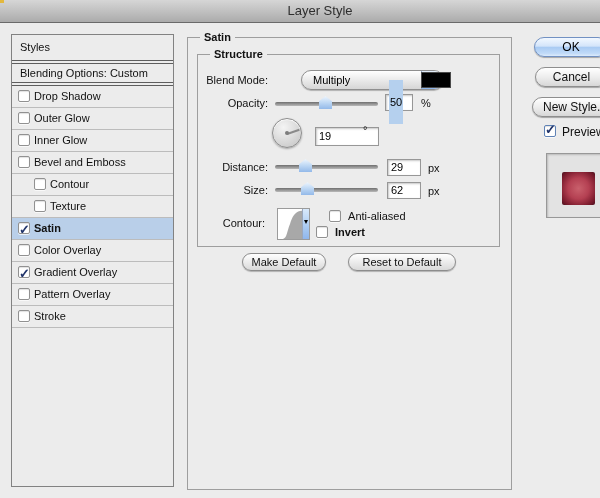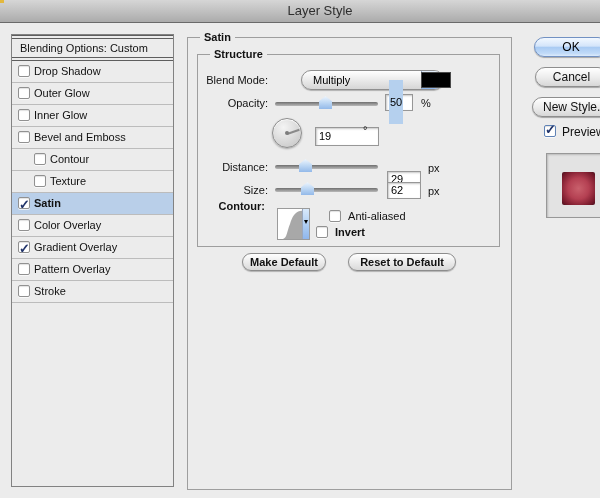--- a/index.html
+++ b/index.html
@@ -84,21 +84,21 @@
   .contour-strip { position:absolute; right:0; top:0; bottom:0; width:7px;
     border-left:1px solid #9aa7bd;
     background:linear-gradient(180deg,#d8e9fb 0%,#aecdf2 55%,#8fb6ec 100%); }
   .contour-strip .arr { position:absolute; left:1px; top:11px; width:0; height:0;
     border-left:2.5px solid transparent; border-right:2.5px solid transparent; border-top:4px solid #000; }
   .mini-cb-row { position:absolute; font-size:11px; color:#111; }
 
   .pill-btn { position:absolute; height:18px; border:1px solid #8c8c8c; border-radius:9px;
     background:linear-gradient(180deg,#ffffff 0%,#ececec 50%,#d9d9d9 100%);
     box-shadow:0 1px 1px rgba(0,0,0,.25); font-size:11px; color:#111; text-align:center;
-    line-height:16px;font-weight:bold; }
+    line-height:16px; }
 
   
   .btn-ok { position:absolute; left:534px; top:37px; width:74px; height:20px;
     border:1px solid #7291c2; border-radius:10px;
     background:linear-gradient(180deg,#f2f8ff 0%,#d4e5fa 45%,#a9cbf3 52%,#c0daf8 85%,#dcebfc 100%);
     box-shadow:0 1px 1px rgba(0,0,0,.3); font-size:12px; text-align:center; line-height:18px; color:#000; }
   .btn-plain { position:absolute; height:20px; border:1px solid #8e8e8e; border-radius:10px;
     background:linear-gradient(180deg,#ffffff 0%,#ededed 50%,#d7d7d7 100%);
     box-shadow:0 1px 1px rgba(0,0,0,.3); font-size:12px; text-align:center; line-height:18px; color:#111; }
   .preview-row { position:absolute; left:544px; top:124px; }
@@ -113,20 +113,21 @@
 <body>
 
 <div id="app">
 
   <div class="titlebar">
     <div class="title">Layer Style</div>
   </div>
   <div class="corner-frag"></div>
 
   <div class="styles-list">
+    <div class="list-header">Styles</div>
     <div class="heavy-rule"></div>
     <div class="blending-row">Blending Options: Custom</div>
     <div class="heavy-rule"></div>
 
     <div class="style-row">
       <span class="cb"></span>
       <span>Drop Shadow</span>
     </div>
     <div class="style-row">
       <span class="cb"></span>
@@ -196,30 +197,30 @@
   <div class="dial">
     <span class="needle"></span>
     <span class="hub"></span>
   </div>
   <div class="tfield" style="left:315px; top:127px; width:64px; height:19px; line-height:17px;">19</div>
   <div class="unit" style="left:363px; top:124px;">°</div>
 
   <div class="flabel" style="top:161px;">Distance:</div>
   <div class="slider-track" style="left:275px; top:165px;"></div>
   <div class="slider-thumb" style="left:299px; top:159px;"></div>
-  <div class="tfield" style="left:387px; top:159px; width:34px; height:17px; line-height:15px;margin-top:12px;">29</div>
+  <div class="tfield" style="left:387px; top:159px; width:34px; height:17px; line-height:15px;">29</div>
   <div class="unit" style="left:428px; top:162px;">px</div>
 
   <div class="flabel" style="top:184px;">Size:</div>
   <div class="slider-track" style="left:275px; top:188px;"></div>
   <div class="slider-thumb" style="left:301px; top:182px;"></div>
   <div class="tfield" style="left:387px; top:182px; width:34px; height:17px; line-height:15px;">62</div>
   <div class="unit" style="left:428px; top:185px;">px</div>
 
-  <div class="flabel" style="top:200px; width:85px;font-weight:bold;">Contour:</div>
+  <div class="flabel" style="top:217px; width:85px;">Contour:</div>
   <div class="contour-thumb">
     <svg width="25" height="30" viewBox="0 0 25 30">
       <path d="M 5,30 C 9,29 9,22 12,15 C 14,8 17,3 22,2 L 25,1.5 L 25,30 Z" fill="#a8a8a8"></path>
     </svg>
     <span class="contour-strip">
         <span class="arr"></span>
       </span>
   </div>
   <div class="mini-cb-row" style="left:329px; top:210px;">
     <span class="cb" style="position:relative; display:inline-block; vertical-align:-2px;"></span>

